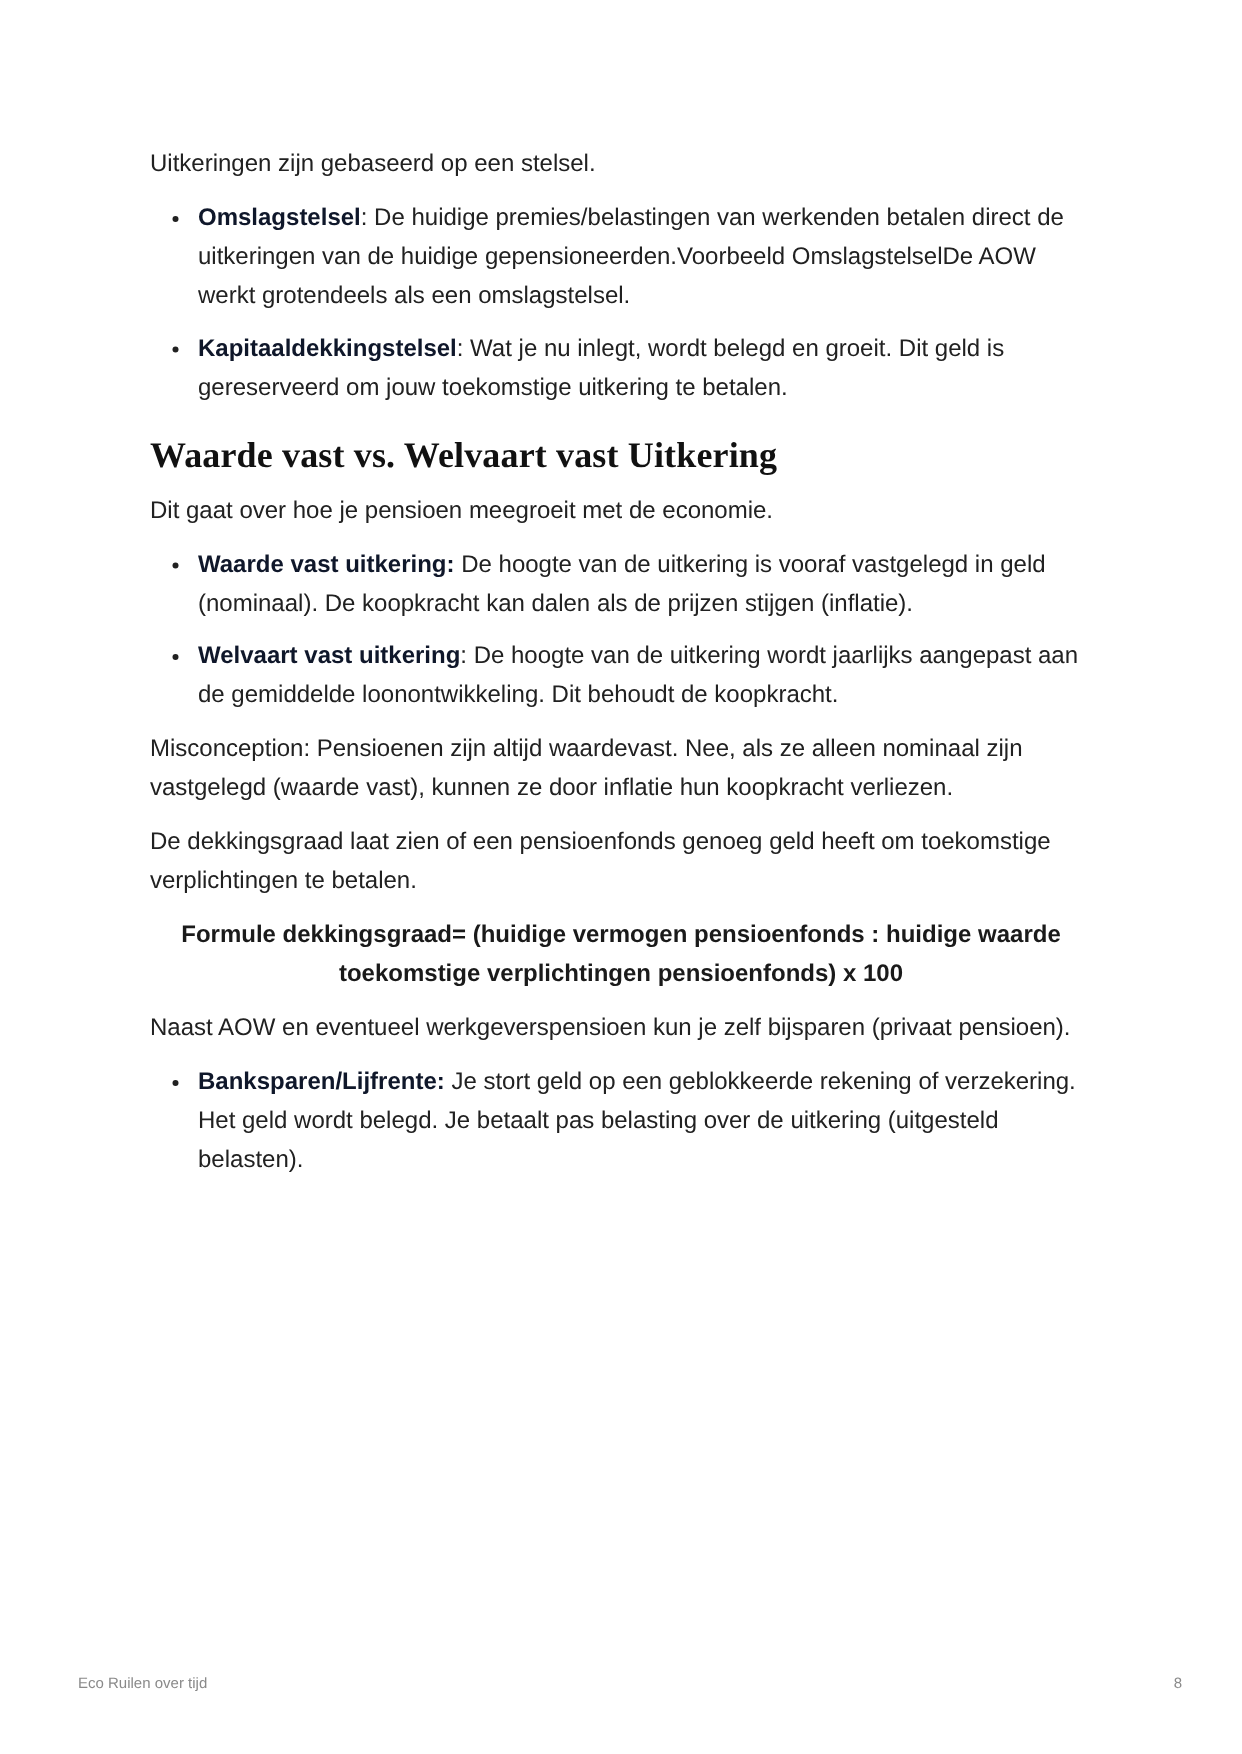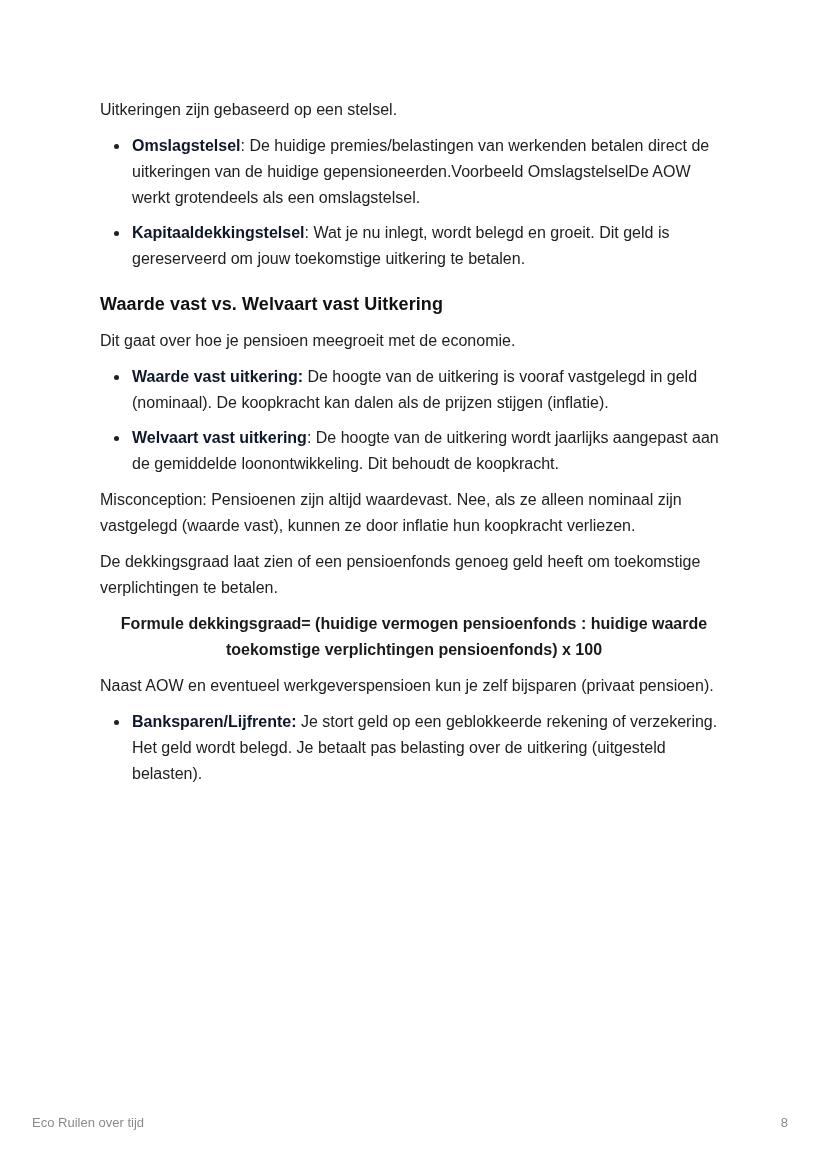--- a/index.html
+++ b/index.html
@@ -29,45 +29,46 @@
   ul {
     margin: 0 0 10px 0;
     padding-left: 30px;
     list-style: disc;
   }
   li {
     margin: 0 0 9px 0;
     padding-left: 2px;
   }
   h2 {
-    font-size: 18px;
+    font-size: 24px;
     line-height: 28px;
     font-weight: 700;
     color: #111111;
     margin: 18px 0 10px 0;
     letter-spacing: 0.1px;
+    font-family: Liberation Serif, serif;
   }
   strong {
     font-weight: 700;
     color: #0f172a;
   }
   .formula {
     font-weight: 700;
     color: #1a1a1a;
     text-align: center;
   }
   .footer {
     position: absolute;
-    left: 32px;
+    left: 52px;
     right: 40px;
     top: 1116px;
     display: flex;
     justify-content: space-between;
     align-items: center;
-    font-size: 13px;
+    font-size: 10px;
     line-height: 14px;
     color: #8a8a8a;
   }
 </style>
 </head>
 <body>
 
 <div class="content">
 
   <p>Uitkeringen zijn gebaseerd op een stelsel.</p>

